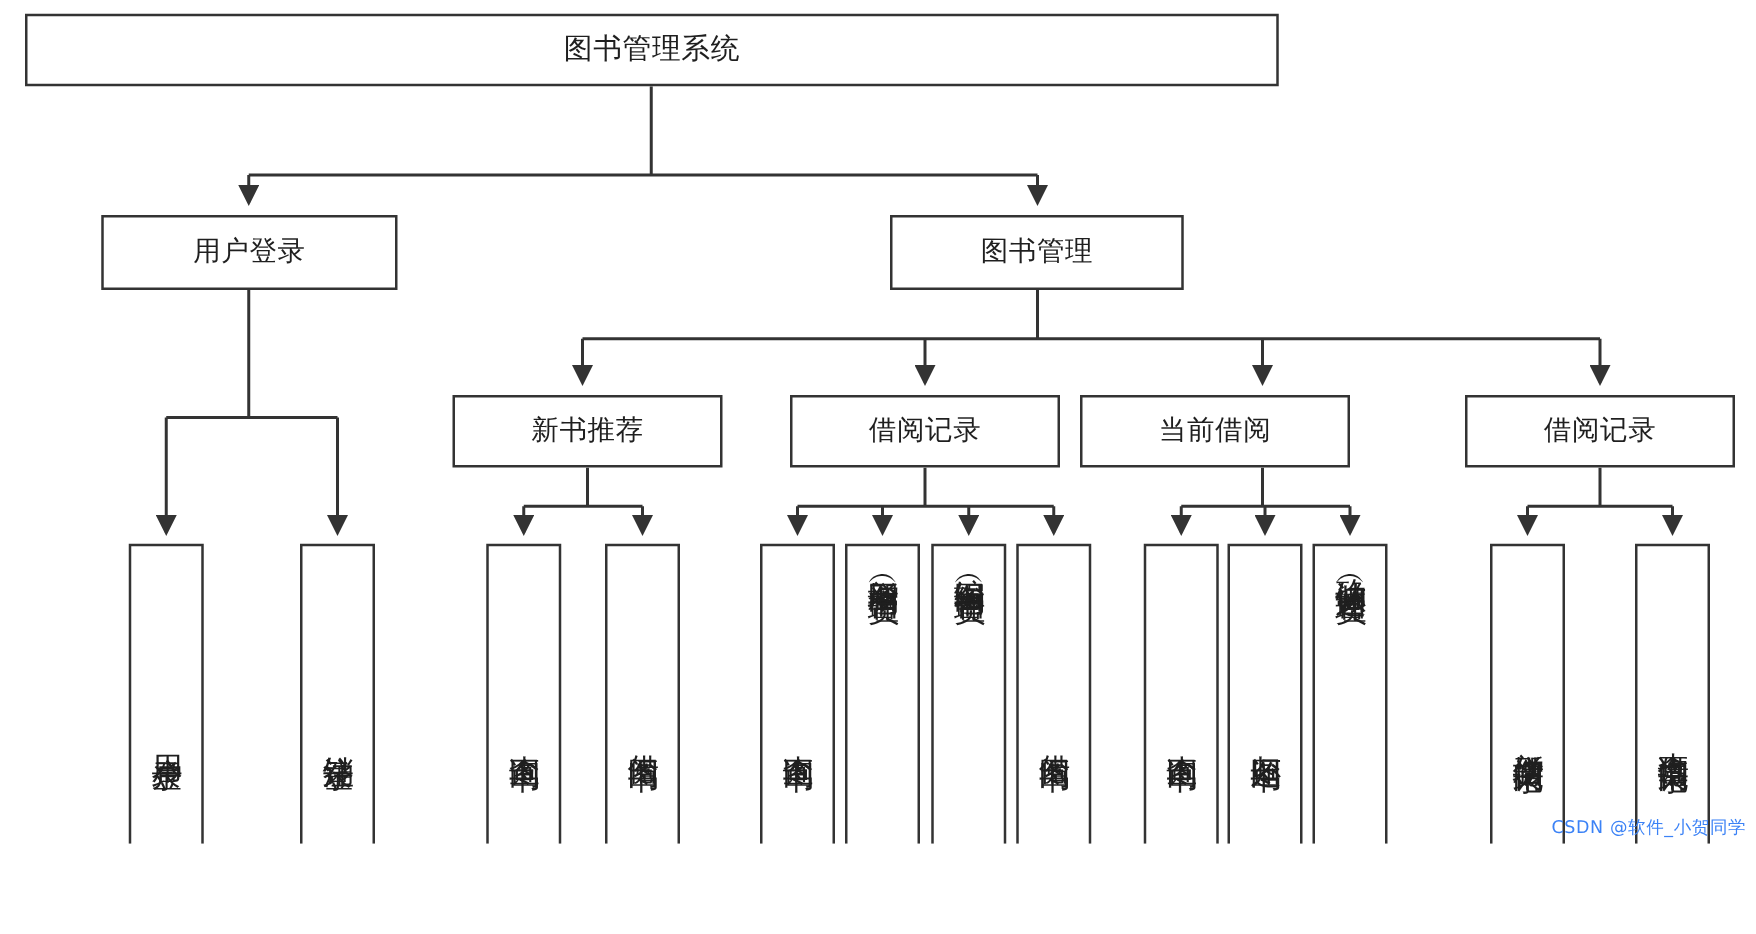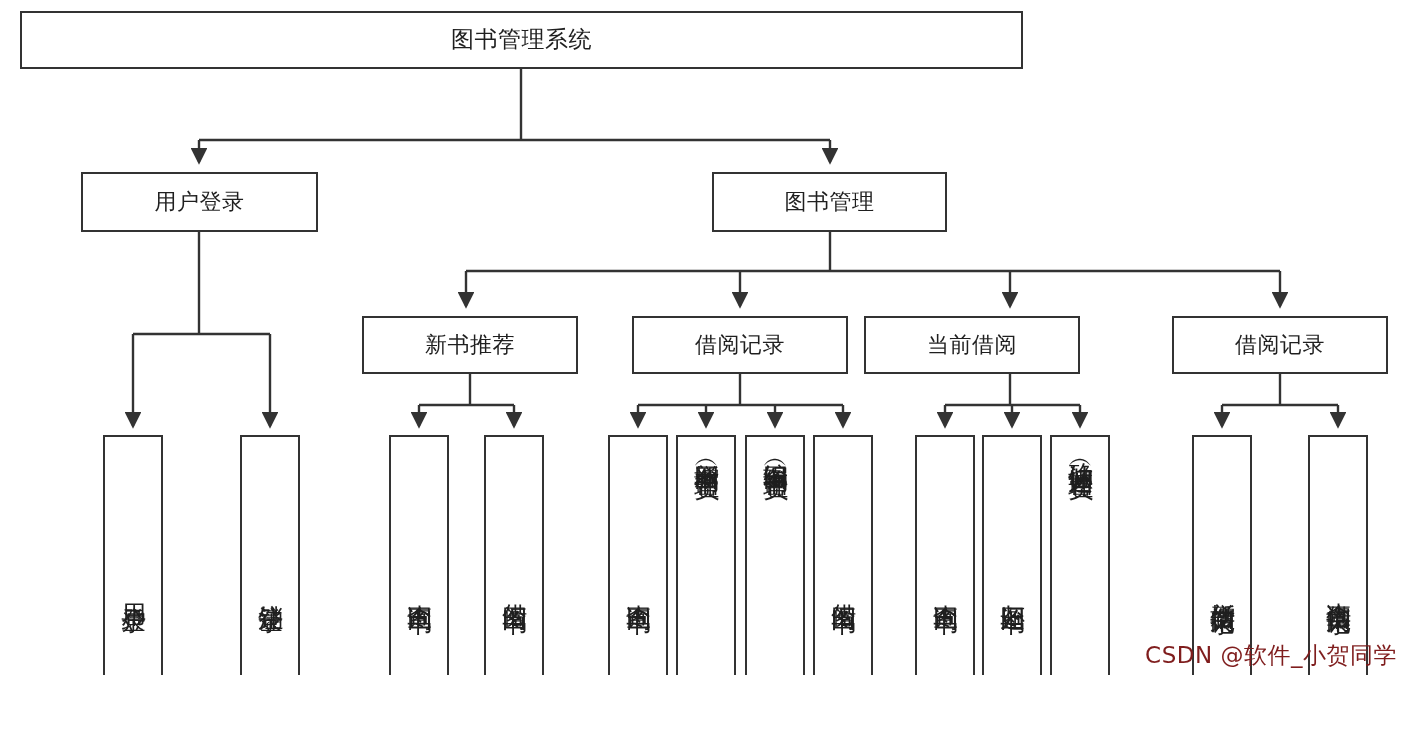--- a/index.html
+++ b/index.html
@@ -58,22 +58,22 @@
     white-space:nowrap;
   }
   .node.v.center .lbl{
     margin-top:auto;
     margin-bottom:auto;
   }
   .watermark{
     position:absolute;
     right:8px;
     bottom:4px;
-    font-size:23px;
-    color:#7f1d1d;
+    font-size:14px;
+    color:#3b82f6;
     letter-spacing:0.5px;
     white-space:nowrap;
     user-select:none;
   }
 </style>
 </head>
 <body>
 
 <div id="canvas">
 

